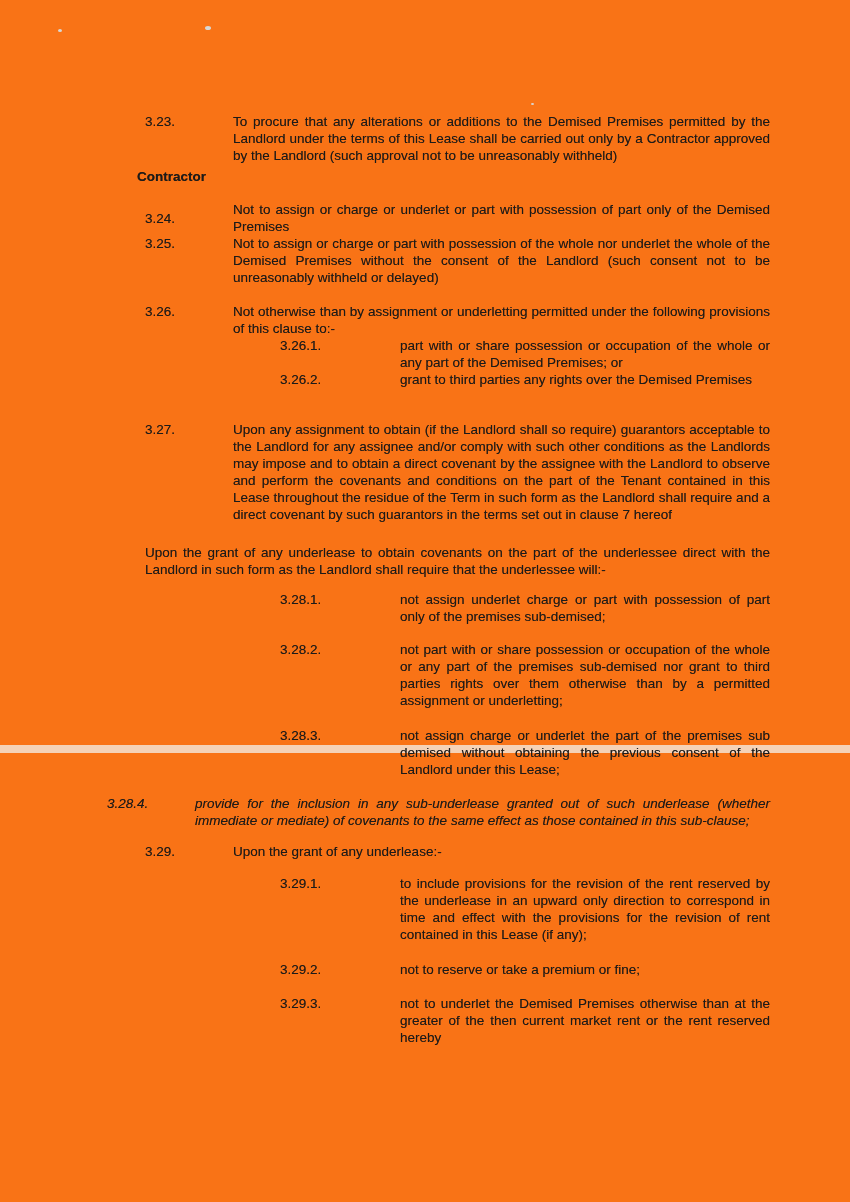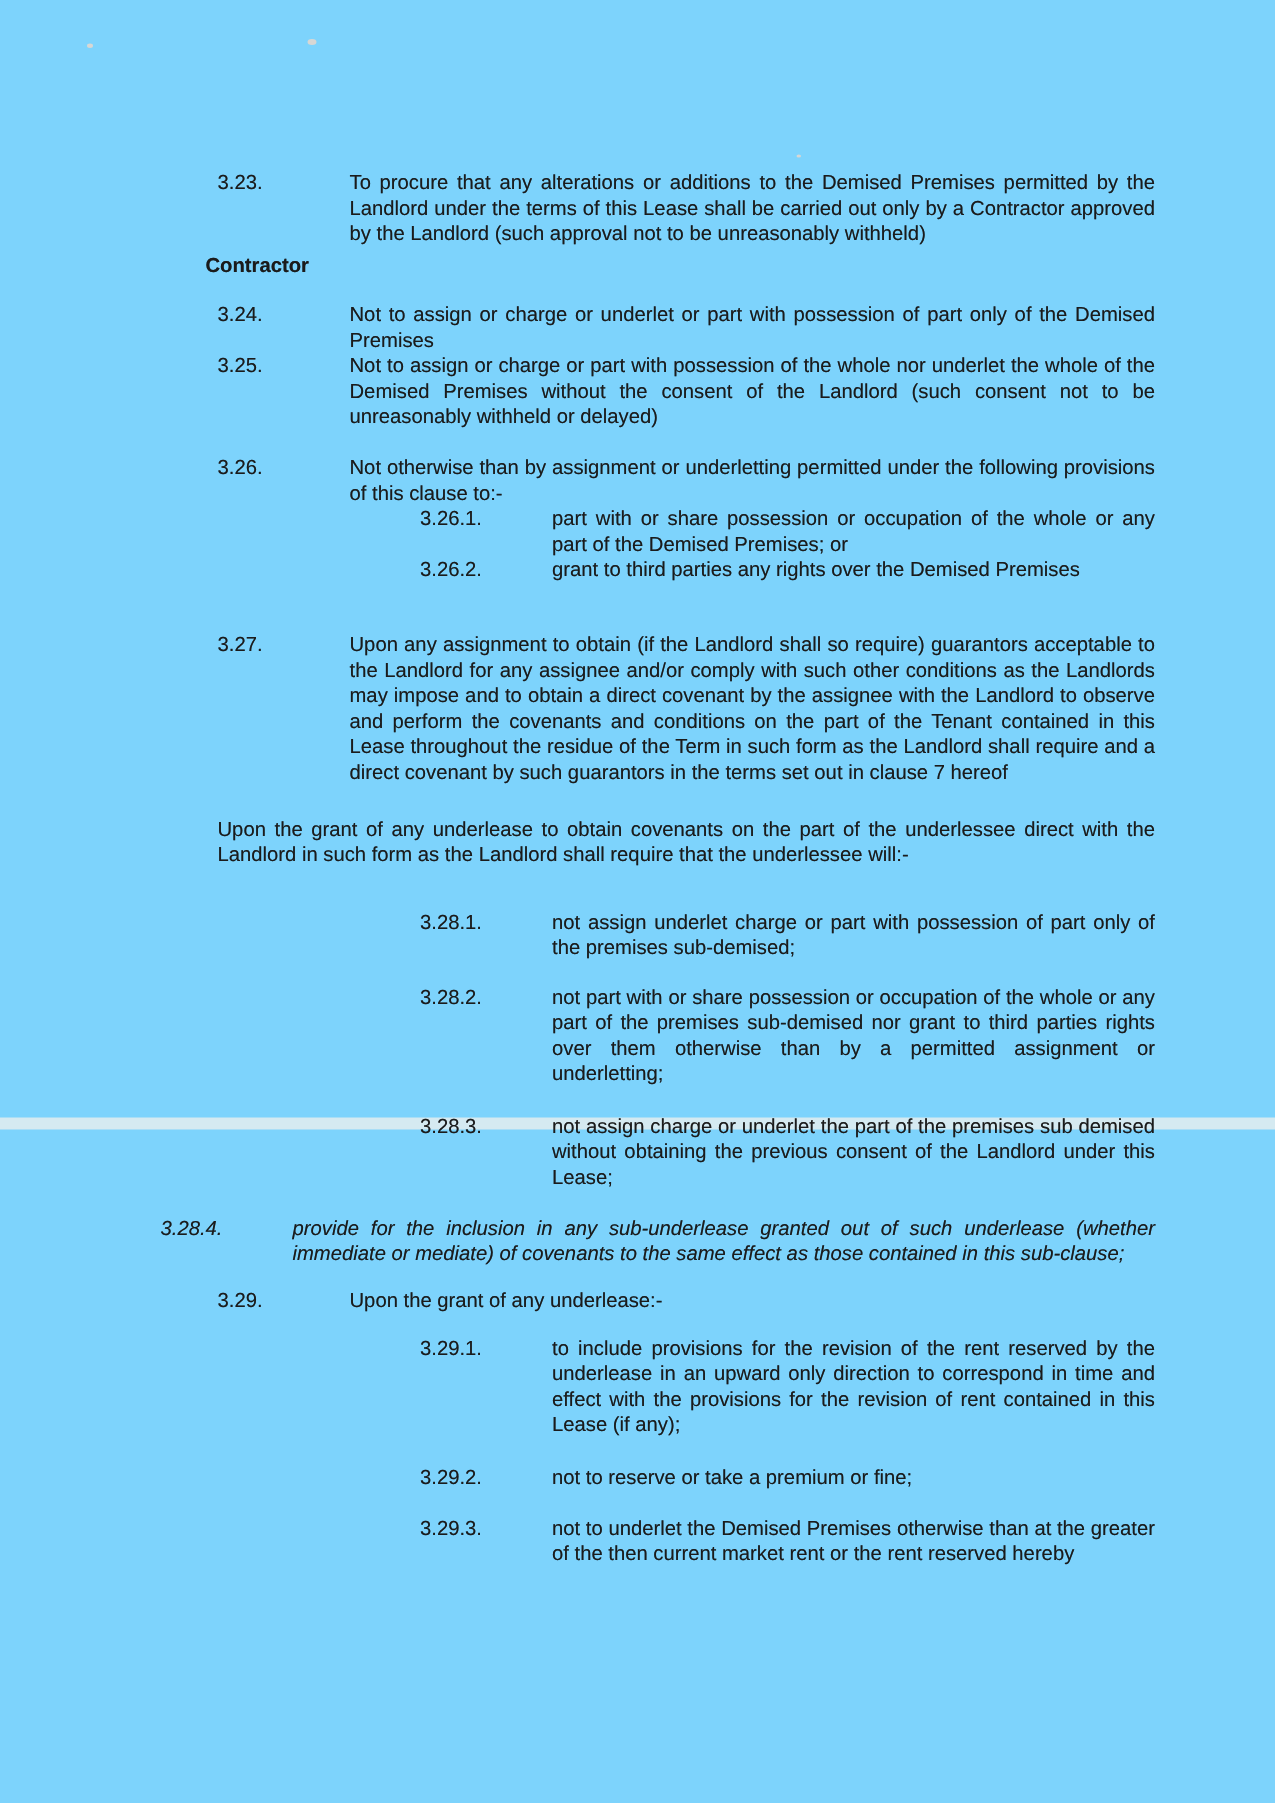--- a/index.html
+++ b/index.html
@@ -5,21 +5,21 @@
   html, body {
     margin: 0;
     padding: 0;
     background: #ffffff;
     font-family: "Liberation Sans", "DejaVu Sans", sans-serif;
   }
   .page {
     position: relative;
     width: 850px;
     height: 1202px;
-    background: #7dd3fc;
+    background: #f97316;
     overflow: hidden;
     color: #1b1b1b;
   }
   .content {
     position: absolute;
     top: 113px;
     left: 0;
     right: 0;
     font-size: 13.5px;
     line-height: 17px;
@@ -31,21 +31,21 @@
   }
   .row .num {
     flex: 0 0 88px;
     width: 88px;
   }
   .row .txt {
     flex: 1;
     text-align: justify;
   }
   .clause { margin-left: 145px; }
-  .sub    { margin-left: 280px; }
+  .sub    { margin-left: 280px; gap: 32px; }
   .sub4   { margin-left: 107px; font-style: italic; }
   .heading {
     margin-left: 137px;
     font-weight: bold;
     text-shadow: 0 0 0.4px rgba(0,0,0,0.55);
   }
   
   .scanband {
     position: absolute;
     left: 0;
@@ -67,21 +67,21 @@
   <div class="scanband" style="top:745px;"></div>
   <div class="speck" style="left:58px; top:29px; width:4px; height:3px;"></div>
   <div class="speck" style="left:205px; top:26px; width:6px; height:4px;"></div>
   <div class="speck" style="left:531px; top:103px; width:3px; height:2px;"></div>
   <div class="content">
       <div class="row clause" style="margin-top: 0px;">
         <span class="num">3.23.</span>
         <div class="txt">To procure that any alterations or additions to the Demised Premises permitted by the Landlord under the terms of this Lease shall be carried out only by a Contractor approved by the Landlord (such approval not to be unreasonably withheld)</div>
       </div>
       <div class="heading" style="margin-top: 4px;">Contractor</div>
-      <div class="row clause" style="margin-top: 16px;">
+      <div class="row clause" style="margin-top: 16px; align-items: center;">
         <span class="num">3.24.</span>
         <div class="txt">Not to assign or charge or underlet or part with possession of part only of the Demised Premises</div>
       </div>
       <div class="row clause" style="margin-top: 0px;">
         <span class="num">3.25.</span>
         <div class="txt">Not to assign or charge or part with possession of the whole nor underlet the whole of the Demised Premises without the consent of the Landlord (such consent not to be unreasonably withheld or delayed)</div>
       </div>
       <div class="row clause" style="margin-top: 17px;">
         <span class="num">3.26.</span>
         <div class="txt">Not otherwise than by assignment or underletting permitted under the following provisions of this clause to:-</div>
@@ -94,21 +94,21 @@
         <span class="num">3.26.2.</span>
         <div class="txt">grant to third parties any rights over the Demised Premises</div>
       </div>
       <div class="row clause" style="margin-top: 33px;">
         <span class="num">3.27.</span>
         <div class="txt">Upon any assignment to obtain (if the Landlord shall so require) guarantors acceptable to the Landlord for any assignee and/or comply with such other conditions as the Landlords may impose and to obtain a direct covenant by the assignee with the Landlord to observe and perform the covenants and conditions on the part of the Tenant contained in this Lease throughout the residue of the Term in such form as the Landlord shall require and a direct covenant by such guarantors in the terms set out in clause 7 hereof</div>
       </div>
       <div class="row clause" style="margin-top: 21px;">
         <div class="txt">Upon the grant of any underlease to obtain covenants on the part of the underlessee direct with the Landlord in such form as the Landlord shall require that the underlessee will:-</div>
       </div>
-      <div class="row sub" style="margin-top: 28px;">
+      <div class="row sub" style="margin-top: 13px;">
         <span class="num">3.28.1.</span>
         <div class="txt">not assign underlet charge or part with possession of part only of the premises sub-demised;</div>
       </div>
       <div class="row sub" style="margin-top: 16px;">
         <span class="num">3.28.2.</span>
         <div class="txt">not part with or share possession or occupation of the whole or any part of the premises sub-demised nor grant to third parties rights over them otherwise than by a permitted assignment or underletting;</div>
       </div>
       <div class="row sub" style="margin-top: 18px;">
         <span class="num">3.28.3.</span>
         <div class="txt">not assign charge or underlet the part of the premises sub demised without obtaining the previous consent of the Landlord under this Lease;</div>

